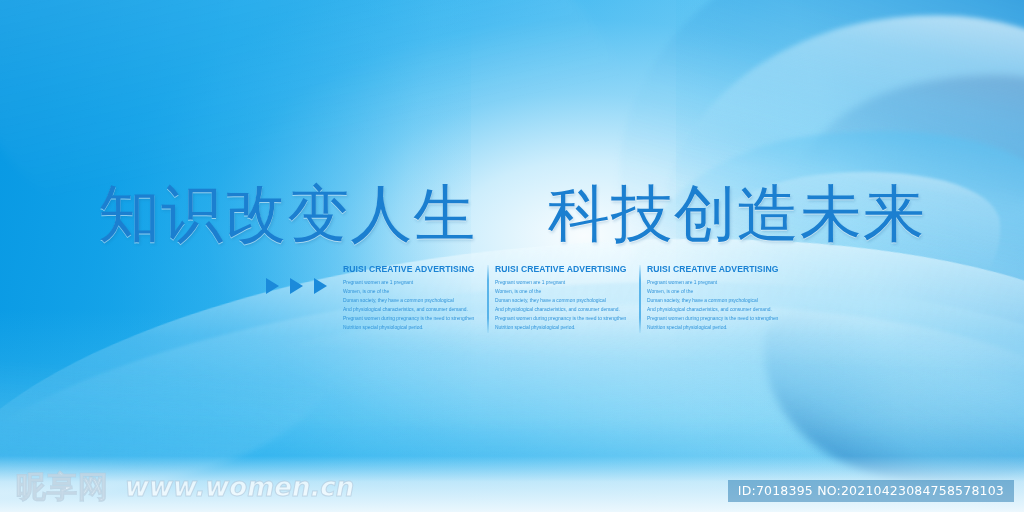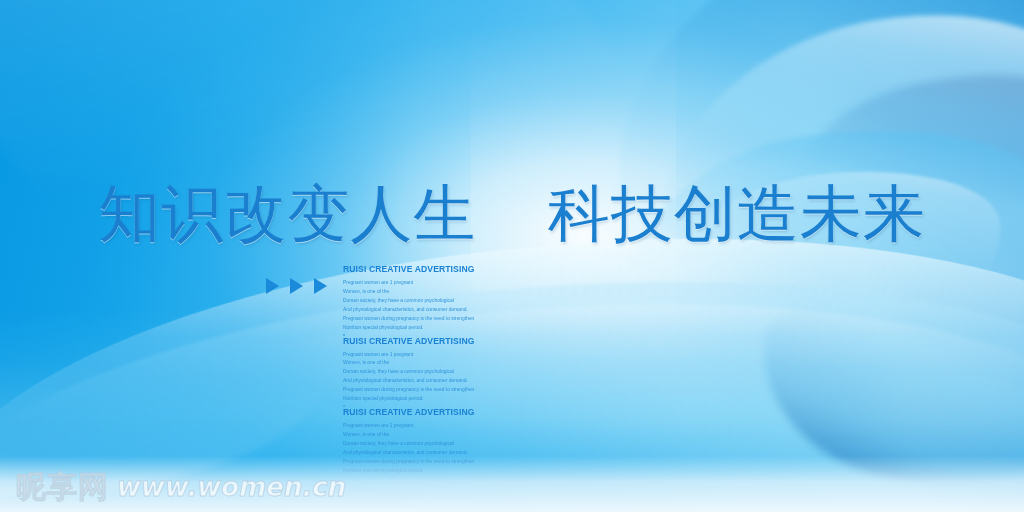--- a/index.html
+++ b/index.html
@@ -283,21 +283,20 @@
     border-bottom: 8px solid transparent;
   }
 
   
   .columns {
     position: absolute;
     left: 343px;
     top: 264px;
     display: flex;
     align-items: stretch;
-    flex-direction: column;
   }
   .col {
     width: 144px;
     padding-right: 0;
     position: relative;
   }
   .col-divider {
     width: 2px;
     background: linear-gradient(to bottom,
         rgba(70,170,230,0.10) 0%,
@@ -326,21 +325,21 @@
     white-space: nowrap;
   }
 
   
   .watermark {
     position: absolute;
     left: 16px;
     bottom: 10px;
     display: flex;
     align-items: center;
-    gap: 8px;
+    gap: 16px;
     user-select: none;
     margin-top: 44px;
   }
   .wm-cn {
     font-size: 30px;
     font-weight: bold;
     color: rgba(255,255,255,0.62);
     letter-spacing: 1px;
     -webkit-text-stroke: 1px rgba(170,195,215,0.62);
     font-family: "DejaVu Sans", sans-serif;
@@ -463,14 +462,15 @@
 
   </div>
 
   <div class="bottom-fade"></div>
 
   <div class="watermark">
     <span class="wm-cn">昵享网</span>
     <span class="wm-url">www.women.cn</span>
   </div>
 
+  <div class="idbadge">ID:7018395 NO:20210423084758578103</div>
 
 </div>
 
 </body></html>

